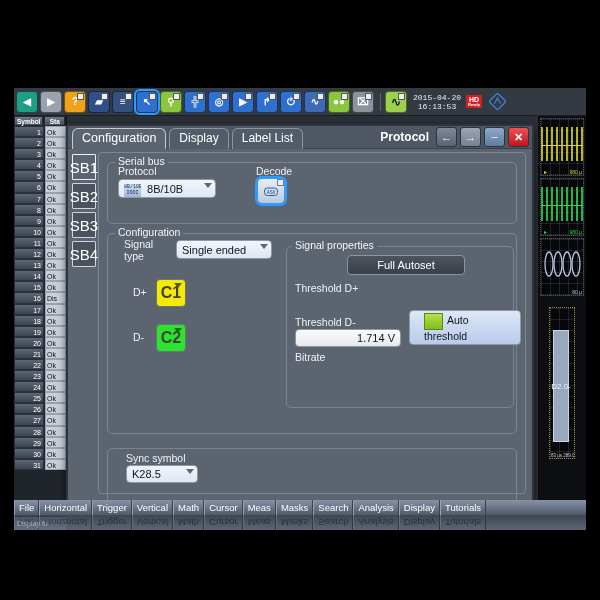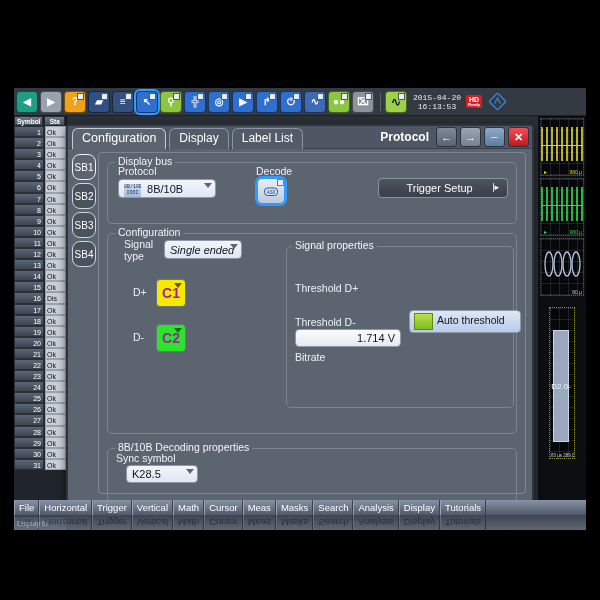--- a/index.html
+++ b/index.html
@@ -82,41 +82,41 @@
         display:flex;align-items:center;justify-content:center;font-size:11px;color:#fff;}
   .wbtn.back{background:linear-gradient(#7d8a9c,#5a6472);}
   .wbtn.fwd{background:linear-gradient(#9aa4b2,#77818f);}
   .wbtn.min{background:linear-gradient(#8fa8c6,#5f7ea3);}
   .wbtn.close{background:linear-gradient(#f05055,#c3161c);font-weight:bold;}
 
   #dlgbody{position:absolute;left:0;top:22px;right:0;bottom:0;}
   
   #sbtabs{position:absolute;left:4px;top:6px;width:24px;}
   .sbtab{width:22px;height:24px;margin-bottom:3px;background:#4a525e;border:1px solid #cfd6e0;
-         border-radius:8px;color:#fff;font-size:10px;display:flex;align-items:center;justify-content:center;}
+         border-radius:1px;color:#fff;font-size:15px;display:flex;align-items:center;justify-content:center;}
   .sbtab.active{background:#5c6470;border-color:#eef2f7;}
 
   #panels{position:absolute;left:30px;top:4px;right:6px;bottom:6px;
           border:1px solid #7d8794;border-radius:4px;background:#5c6470;}
 
   .group{position:relative;margin:9px 8px 0 8px;border:1px solid #7b8592;border-radius:5px;padding:6px 8px 8px 8px;}
   .glabel{position:absolute;left:7px;top:-8px;background:#5c6470;color:#f2f5f9;font-size:10.5px;padding:0 3px;}
 
   .lbl{color:#eef2f7;font-size:10.5px;}
   .field{background:linear-gradient(#f2f5fa,#dfe7f2);border:1px solid #8f98a5;border-radius:4px;
          color:#10141b;font-size:11px;padding:2px 5px;box-sizing:border-box;position:relative;}
   .field.white{background:linear-gradient(#fbfcfe,#e6e9ee);text-align:right;}
   .drop{position:absolute;right:3px;top:3px;width:0;height:0;border-left:4px solid transparent;
         border-right:4px solid transparent;border-top:5px solid #5d6774;}
   .gbtn{background:linear-gradient(#4d545e,#393f48);border:1px solid #8a94a2;border-radius:4px;
         color:#fff;font-size:11px;text-align:center;padding:3px 8px;box-sizing:border-box;}
   .bbtn{background:linear-gradient(#dde7f6,#b9caea);border:1px solid #8f98a5;border-radius:4px;
         color:#10141b;font-size:10.5px;text-align:center;padding:3px 6px;box-sizing:border-box;}
   .chbox{width:28px;height:26px;border-radius:4px;border:1px solid #6a737f;position:relative;
-         display:flex;align-items:center;justify-content:center;font-size:14px;color:#a21caf;font-weight:bold;}
+         display:flex;align-items:center;justify-content:center;font-size:16px;color:#404040;font-weight:bold;}
 
   .protoicon{width:17px;height:13px;background:linear-gradient(#cfe0f5,#9fb7d8);border:1px solid #6b7embracing;
              display:inline-block;vertical-align:middle;font-size:5px;color:#1b3050;line-height:6px;text-align:center;
              overflow:hidden;font-family:"Liberation Mono",monospace;}
   .decodebtn{width:26px;height:24px;border-radius:4px;background:linear-gradient(#e8eef8,#bcc9dc);
              border:1px solid #6b7embracing;position:relative;display:flex;align-items:center;justify-content:center;
              box-shadow:0 0 0 3px #2f9bff;}
   .athIcon{width:17px;height:15px;background:linear-gradient(#b8e04a,#7fbe1e);border:1px solid #5c8a12;
            display:inline-block;vertical-align:middle;margin-right:4px;}
 </style>
@@ -387,89 +387,85 @@
         <div id="sbtabs">
             <div class="sbtab active">SB1</div>
             <div class="sbtab">SB2</div>
             <div class="sbtab">SB3</div>
             <div class="sbtab">SB4</div>
           </div>
 
         <div id="panels">
 
           <div class="group" style="height:46px;">
-            <span class="glabel">Display bus</span>
+            <span class="glabel">Serial bus</span>
             <div style="position:absolute;left:10px;top:2px;" class="lbl">Protocol</div>
             <div class="field" style="position:absolute;left:10px;top:16px;width:98px;height:19px;line-height:14px;">
               <span class="protoicon">
                 <span>8B/10B</span><br>
                 <span>IOOI</span>
               </span>
               <span style="margin-left:3px;">8B/10B</span>
               <span class="drop"></span>
             </div>
             <div style="position:absolute;left:148px;top:2px;" class="lbl">Decode</div>
             <div class="decodebtn" style="position:absolute;left:150px;top:16px;">
               <svg width="16" height="13" viewBox="0 0 16 13">
                 <rect x="1.5" y="3" width="13" height="7.5" rx="3" fill="#cfe0f5" stroke="#3a5a85" stroke-width="1"></rect>
                 <text x="8" y="9" font-size="4.5" text-anchor="middle" fill="#1d3a63" font-family="Liberation Sans, sans-serif">ASII</text>
               </svg>
               <span class="corner" style="position:absolute;right:0px;top:0px;width:5px;height:5px;background:#e9eef5;border:1px solid #6b7d95;"></span>
             </div>
-            <div class="gbtn" style="position:absolute;right:8px;top:15px;width:130px;">
-              <span>Trigger Setup</span>
-              <span style="float:right;font-size:9px;">|▸</span>
-            </div>
           </div>
 
           <div class="group" style="height:185px;">
             <span class="glabel">Configuration</span>
 
             <div class="lbl" style="position:absolute;left:16px;top:4px;line-height:12px;">
               <span>Signal</span><br>
               <span>type</span>
             </div>
-            <div class="field" style="position:absolute;left:56px;top:6px;width:78px;height:19px;line-height:14px;font-style:italic;">
+            <div class="field" style="position:absolute;left:68px;top:6px;width:96px;height:19px;line-height:14px;">
               <span>Single ended</span>
               <span class="drop"></span>
             </div>
 
             <div class="lbl" style="position:absolute;left:25px;top:52px;">D+</div>
             <div class="chbox" style="position:absolute;left:48px;top:45px;background:#f5ea00;">
               <span>C1</span>
               <span class="drop" style="border-top-color:#5a5a10;"></span>
             </div>
 
             <div class="lbl" style="position:absolute;left:25px;top:97px;">D-</div>
             <div class="chbox" style="position:absolute;left:48px;top:90px;background:#2ae52a;">
               <span>C2</span>
               <span class="drop" style="border-top-color:#156b15;"></span>
             </div>
 
             <div style="position:absolute;left:178px;top:12px;right:2px;height:160px;border:1px solid #7b8592;border-radius:5px;text-decoration:underline;">
               <span class="glabel" style="top:-8px;left:5px;">Signal properties</span>
 
+              <div class="gbtn" style="position:absolute;left:60px;top:8px;width:118px;">Full Autoset</div>
 
               <div class="lbl" style="position:absolute;left:8px;top:35px;">Threshold D+</div>
 
               <div class="lbl" style="position:absolute;left:8px;top:69px;">Threshold D-</div>
               <div class="field white" style="position:absolute;left:8px;top:82px;width:106px;height:18px;line-height:13px;">1.714 V</div>
 
-              <div class="bbtn" style="position:absolute;left:122px;top:63px;width:112px;text-align:left;padding:2px 4px;">
+              <div class="bbtn" style="position:absolute;left:122px;top:63px;width:112px;text-align:left;padding:2px 14px;">
                 <span class="athIcon"></span><span>Auto threshold</span>
               </div>
 
               <div class="lbl" style="position:absolute;left:8px;top:104px;">Bitrate</div>
 
             </div>
           </div>
 
           <div class="group" style="height:40px;margin-top:14px;">
-            <span class="glabel">8B/10B Decoding properties</span>
-            <div class="lbl" style="position:absolute;left:8px;top:3px;">Sync symbol</div>
+            <div class="lbl" style="position:absolute;left:18px;top:3px;">Sync symbol</div>
             <div class="field" style="position:absolute;left:18px;top:16px;width:72px;height:18px;line-height:13px;">
               <span>K28.5</span>
               <span class="drop"></span>
             </div>
           </div>
 
         </div>
       </div>
     </div>
 

